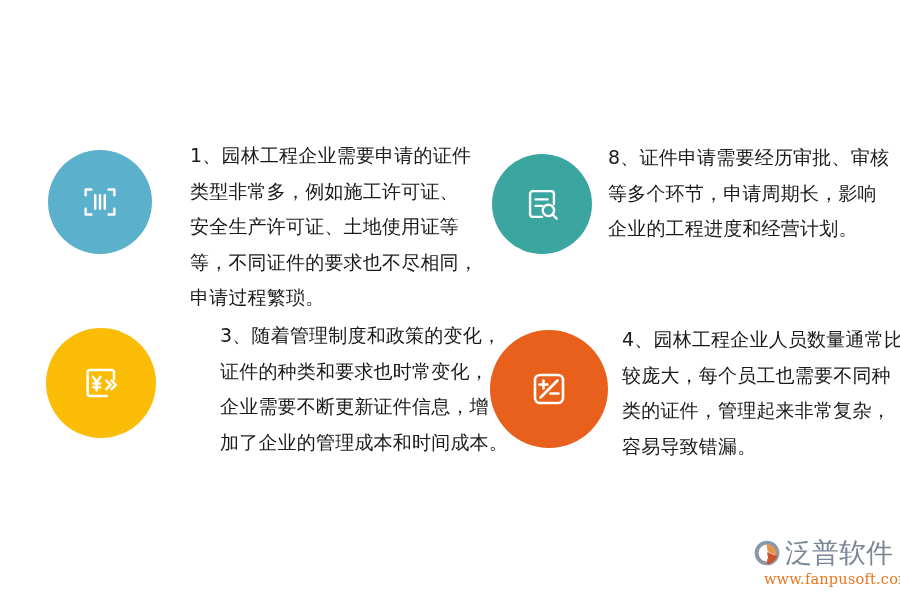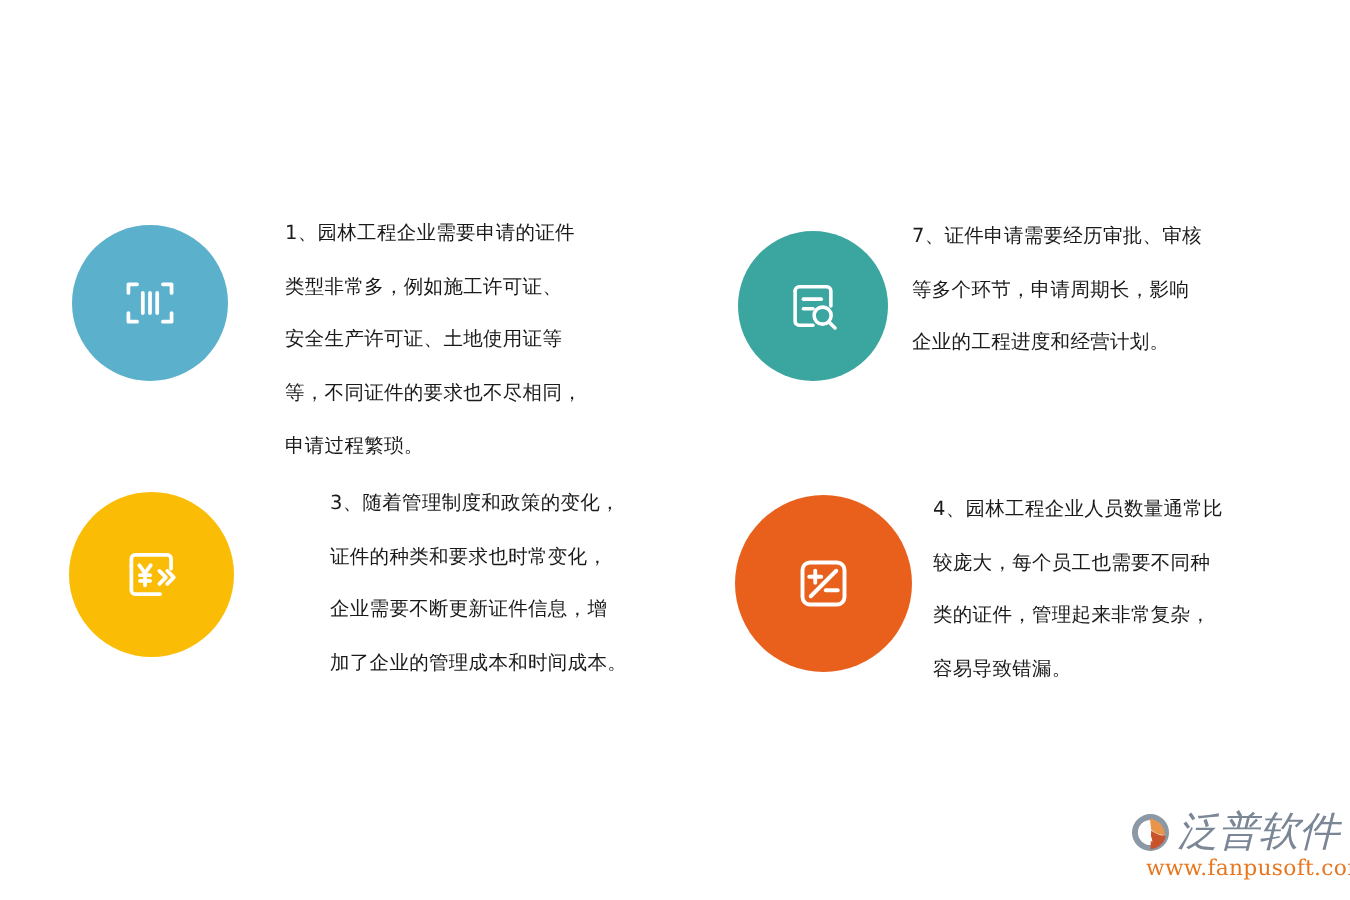--- a/index.html
+++ b/index.html
@@ -37,21 +37,21 @@
     align-items: center;
     justify-content: center;
     position: relative;
   }
 
   .bubble svg {
     display: block;
   }
 
   .item-text {
-    font-size: 13px;
+    font-size: 19px;
     line-height: 35.5px;
     color: #1a1a1a;
     letter-spacing: 0.2px;
     white-space: pre-line;
     font-weight: 400;
   }
 
   
   #item-1 { left: 48px;  top: 138px; }
   #item-1 .bubble { width: 104px; height: 104px; margin-top: 12px; }
@@ -75,23 +75,22 @@
     left: 752px;
     top: 536px;
     width: 140px;
     height: 52px;
     display: flex;
     flex-direction: column;
     align-items: flex-start;
   }
   .logo-row {
     display: flex;
-    align-items: flex-end;
+    align-items: center;
     height: 34px;
-    font-style: italic;
   }
   .logo-mark {
     width: 30px;
     height: 30px;
     flex: 0 0 auto;
     margin-right: 3px;
   }
   .logo-name {
     font-size: 27px;
     line-height: 30px;
@@ -143,21 +142,21 @@
         <svg width="44" height="44" viewBox="0 0 48 48" fill="none" stroke="#ffffff" stroke-width="2.6" stroke-linecap="round" stroke-linejoin="round">
           <path d="M11 13 a3 3 0 0 1 3-3 H34 a3 3 0 0 1 3 3 V24"></path>
           <path d="M11 13 V35 a3 3 0 0 0 3 3 H24"></path>
           <path d="M17 19 H30"></path>
           <path d="M17 26 H24"></path>
           <circle cx="31" cy="31" r="6.2"></circle>
           <path d="M35.6 35.6 L40 40"></path>
         </svg>
       </span>
     </div>
-    <div class="item-text">7、证件申请需要经历审批、审核
+    <div class="item-text">8、证件申请需要经历审批、审核
 等多个环节，申请周期长，影响
 企业的工程进度和经营计划。</div>
   </div>
 
   <div class="item" id="item-3">
     <div class="bubble" style="background:#FBBC05">
       <span>
         <svg width="46" height="46" viewBox="0 0 48 48" fill="none" stroke="#ffffff" stroke-width="2.6" stroke-linecap="round" stroke-linejoin="round">
           <path d="M10 18 V13 a2.6 2.6 0 0 1 2.6-2.6 H35 a2.6 2.6 0 0 1 2.6 2.6 V20"></path>
           <path d="M10 18 V35 a2.6 2.6 0 0 0 2.6 2.6 H30"></path>

